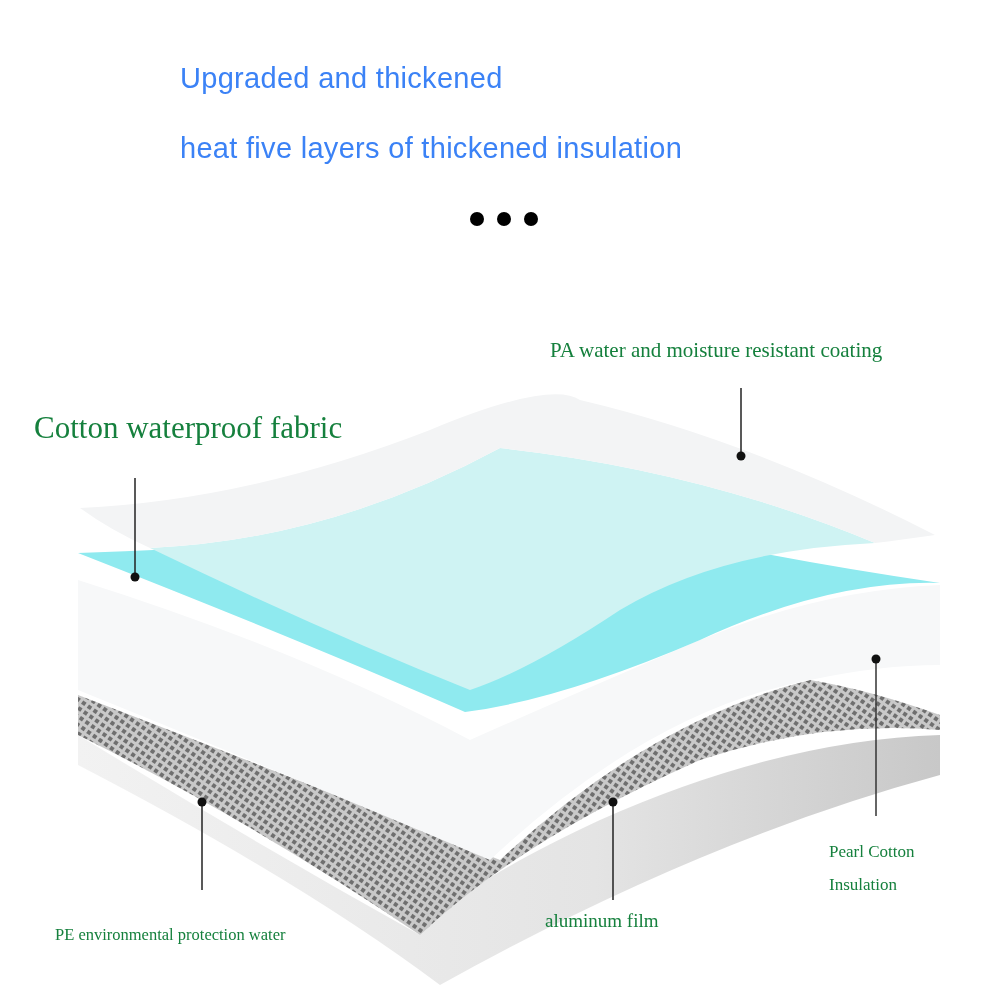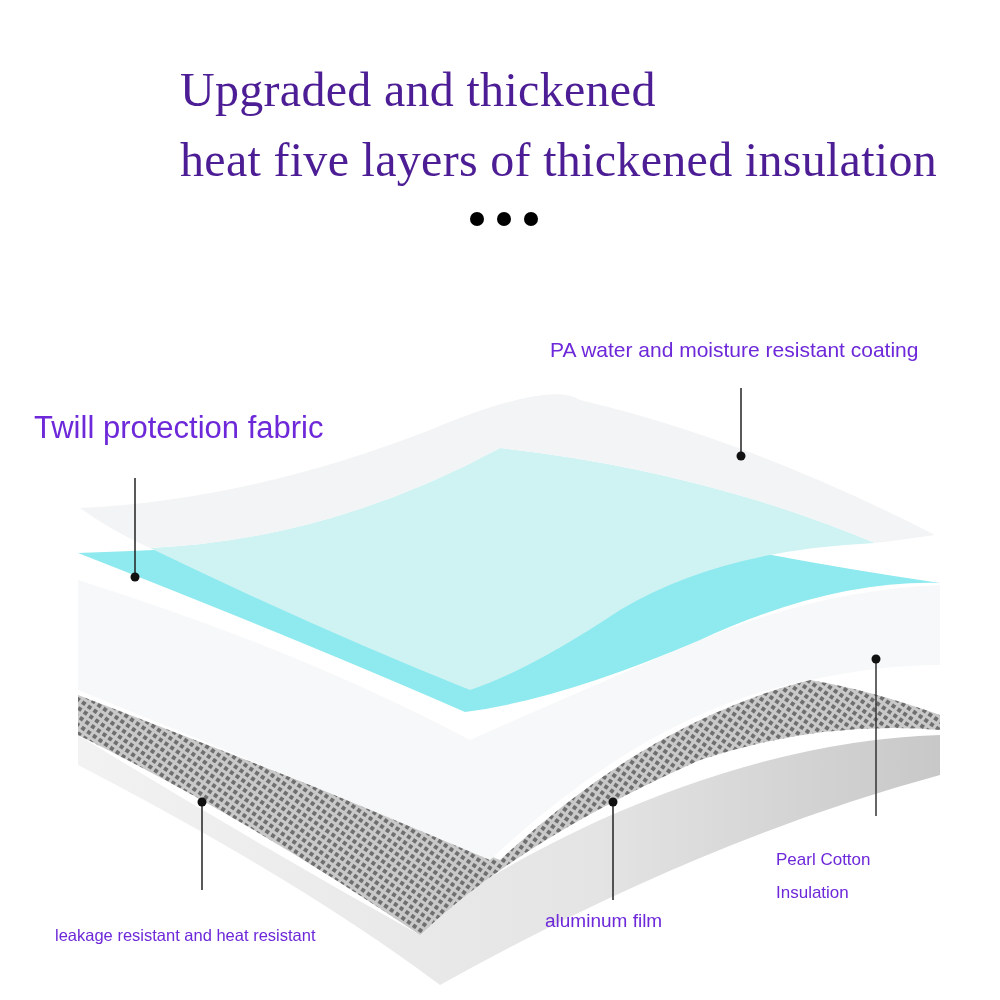--- a/index.html
+++ b/index.html
@@ -1,28 +1,28 @@
 <!DOCTYPE html>
 <html><head>
   <meta charset="utf-8">
   <style>
     html, body { margin: 0; padding: 0; background: #ffffff; }
     body { width: 1000px; height: 1000px; position: relative; overflow: hidden;
            font-family: "Liberation Sans", sans-serif; }
-    .headline { position: absolute; left: 180px; color: #4c1d95; font-size: 48px;
-                letter-spacing: 0.3px; white-space: nowrap; font-family: Liberation Serif, serif; }
+    .headline { position: absolute; left: 180px; color: #3b82f6; font-size: 29px;
+                letter-spacing: 0.3px; white-space: nowrap; font-family: Liberation Sans, sans-serif; }
     #h1 { top: 62px; }
     #h2 { top: 132px; }
     .dots { position: absolute; left: 470px; top: 212px; display: flex; gap: 13px; }
     .dot { width: 14px; height: 14px; background: #000; border-radius: 50%; }
     .illus { position: absolute; left: 0; top: 0; }
-    .label { position: absolute; color: #6d28d9; white-space: nowrap; font-family: Liberation Sans, sans-serif; }
+    .label { position: absolute; color: #15803d; white-space: nowrap; font-family: Liberation Serif, serif; }
     #lbl-twill { left: 34px; top: 410px; font-size: 31px; }
     #lbl-pa { left: 550px; top: 338px; font-size: 21px; }
-    #lbl-pearl { left: 776px; top: 835px; font-size: 17px; line-height: 33px; margin-top: 8px; }
+    #lbl-pearl { left: 829px; top: 835px; font-size: 17px; line-height: 33px; }
     #lbl-alu { left: 545px; top: 910px; font-size: 19px; }
     #lbl-pe { left: 55px; top: 918px; font-size: 16.5px; line-height: 34px; }
   </style>
 </head>
 <body>
 
 <div id="h1" class="headline">Upgraded and thickened</div>
 <div id="h2" class="headline">heat five layers of thickened insulation</div>
 
 <div class="dots">
@@ -65,22 +65,22 @@
   <line x1="876" y1="660" x2="876" y2="816" stroke="#333" stroke-width="1.5"></line>
   <circle cx="876" cy="659" r="4.5" fill="#111"></circle>
 
   <line x1="613" y1="803" x2="613" y2="900" stroke="#222" stroke-width="1.5"></line>
   <circle cx="613" cy="802" r="4.5" fill="#111"></circle>
 
   <line x1="202" y1="803" x2="202" y2="890" stroke="#222" stroke-width="1.5"></line>
   <circle cx="202" cy="802" r="4.5" fill="#111"></circle>
 </svg>
 
-<div id="lbl-twill" class="label">Twill protection fabric</div>
+<div id="lbl-twill" class="label">Cotton waterproof fabric</div>
 <div id="lbl-pa" class="label">PA water and moisture resistant coating</div>
 <div id="lbl-pearl" class="label">
   <div>Pearl Cotton</div>
   <div>Insulation</div>
 </div>
 <div id="lbl-alu" class="label">aluminum film</div>
 <div id="lbl-pe" class="label">
-  <div>leakage resistant and heat resistant</div>
+  <div>PE environmental protection water</div>
 </div>
 
 </body></html>

